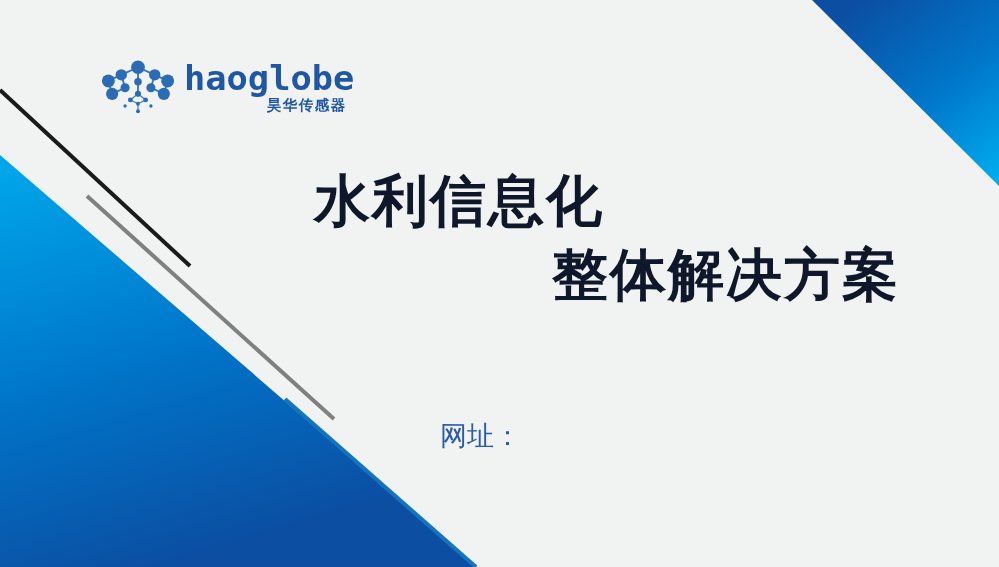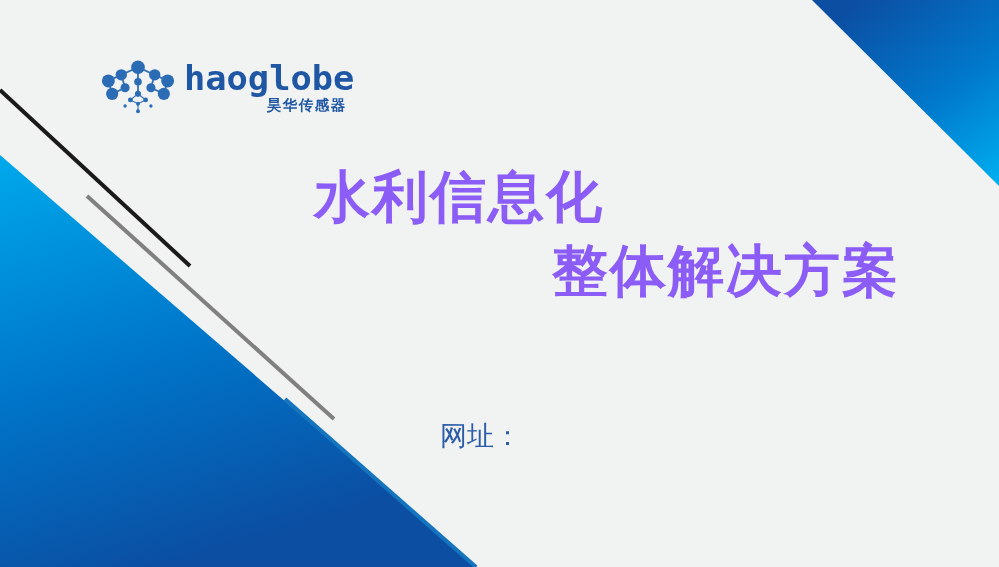--- a/index.html
+++ b/index.html
@@ -65,24 +65,24 @@
   }
 
   
   .title-wrap {
     position: absolute;
     left: 300px;
     top: 165px;
     width: 600px;
   }
   .title-line {
-    font-family: Liberation Mono, monospace;
+    font-family: Liberation Serif, serif;
     font-size: 56px;
     font-weight: 700;
-    color: #8b5cf6;
+    color: #0f172a;
     letter-spacing: 2px;
     line-height: 1.32;
     white-space: nowrap;
   }
   .title-line-1 { text-align: left; padding-left: 14px; }
   .title-line-2 { text-align: right; padding-left: 142px; }
 
   
   .url-wrap {
     position: absolute;

